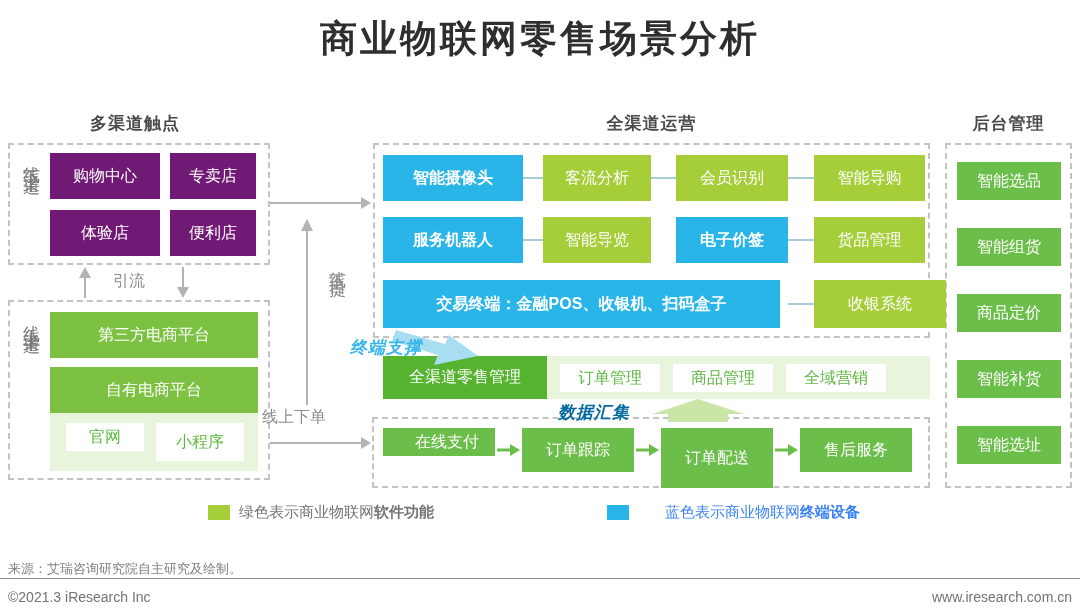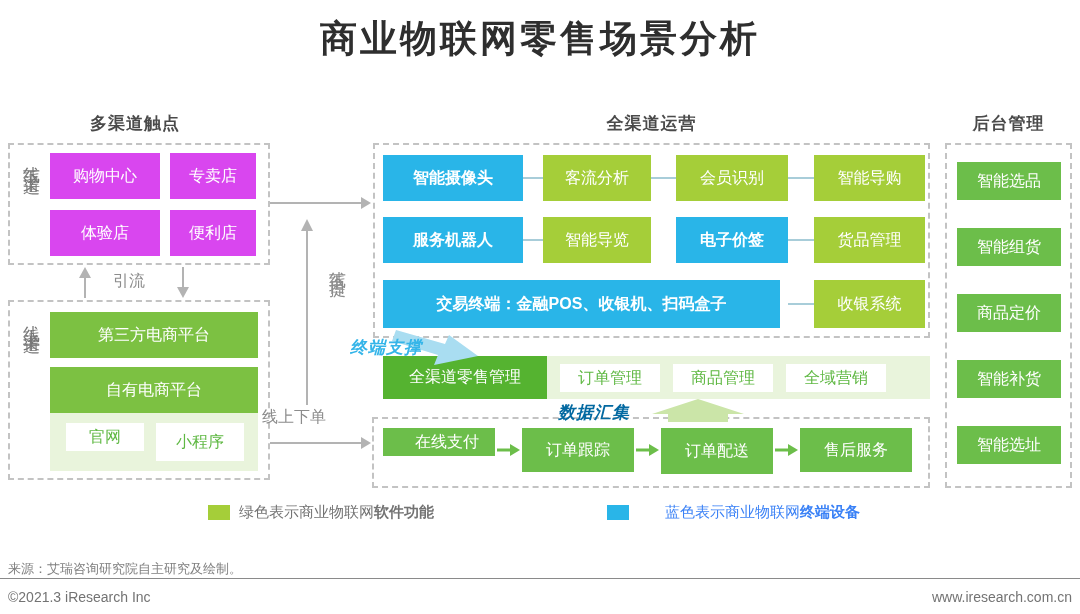--- a/index.html
+++ b/index.html
@@ -3,21 +3,21 @@
 <meta charset="utf-8">
 <style>
   html,body{margin:0;padding:0;background:#ffffff;}
   body{font-family:"Liberation Sans","DejaVu Sans",sans-serif;}
   #canvas{position:relative;width:1080px;height:614px;background:#fff;overflow:hidden;}
   .abs{position:absolute;}
   .title{left:0;top:14px;width:1080px;text-align:center;font-size:37px;font-weight:bold;color:#2e2e2e;letter-spacing:3px;z-index:3;}
   .sec-header{font-size:17px;font-weight:bold;color:#4a4a4a;z-index:3;letter-spacing:1px;}
   .dashed{border:2px dashed #c3c3c3;z-index:1;box-sizing:border-box;background:#fff;}
   .box{display:flex;align-items:center;justify-content:center;color:#fff;font-size:16px;z-index:2;box-sizing:border-box;text-align:center;}
-  .gray{background:#d946ef;}
+  .gray{background:#701a75;}
   .blue{background:#29b5e8;font-weight:bold;}
   .ygreen{background:#a5ce39;}
   .mgreen{background:#7cc142;}
   .green{background:#6cbe4a;}
   .dkgreen{background:#55b330;}
   .strip{background:#e9f4dc;z-index:2;}
   .whitebox{background:#ffffff;color:#5fb843;z-index:3;}
   .side-label{writing-mode:vertical-rl;text-orientation:upright;font-size:17px;color:#777;letter-spacing:4px;z-index:2;}
   .conn-label{font-size:16px;color:#8c8c8c;z-index:5;}
   .vert-label{writing-mode:vertical-rl;text-orientation:upright;font-size:17px;color:#8c8c8c;letter-spacing:3px;z-index:5;}
@@ -70,36 +70,36 @@
   <div class="abs box ygreen" style="left:543px;top:155px;width:108px;height:46px;">客流分析</div>
   <div class="abs box ygreen" style="left:676px;top:155px;width:112px;height:46px;">会员识别</div>
   <div class="abs box ygreen" style="left:814px;top:155px;width:111px;height:46px;">智能导购</div>
 
   <div class="abs box blue" style="left:383px;top:217px;width:140px;height:46px;">服务机器人</div>
   <div class="abs box ygreen" style="left:543px;top:217px;width:108px;height:46px;">智能导览</div>
   <div class="abs box blue" style="left:676px;top:217px;width:112px;height:46px;">电子价签</div>
   <div class="abs box ygreen" style="left:814px;top:217px;width:111px;height:46px;">货品管理</div>
 
   <div class="abs box blue" style="left:383px;top:280px;width:397px;height:48px;">交易终端：金融POS、收银机、扫码盒子</div>
-  <div class="abs box ygreen" style="left:814px;top:280px;width:111px;height:48px;">收银系统</div>
+  <div class="abs box ygreen" style="left:814px;top:280px;width:132px;height:48px;">收银系统</div>
 
   <div class="abs flow-tag tag-blue" style="left:350px;top:336px;">终端支撑</div>
 
   <div class="abs strip" style="left:537px;top:356px;width:393px;height:43px;"></div>
   <div class="abs box dkgreen" style="left:383px;top:356px;width:164px;height:43px;">全渠道零售管理</div>
   <div class="abs box whitebox" style="left:560px;top:364px;width:100px;height:28px;">订单管理</div>
   <div class="abs box whitebox" style="left:673px;top:364px;width:100px;height:28px;">商品管理</div>
   <div class="abs box whitebox" style="left:786px;top:364px;width:100px;height:28px;">全域营销</div>
 
   <div class="abs flow-tag tag-green" style="left:558px;top:401px;">数据汇集</div>
 
   <div class="abs dashed" style="left:372px;top:417px;width:558px;height:71px;"></div>
   <div class="abs box green" style="left:383px;top:428px;width:112px;height:28px;padding-left:16px;">在线支付</div>
   <div class="abs box green" style="left:522px;top:428px;width:112px;height:44px;">订单跟踪</div>
-  <div class="abs box green" style="left:661px;top:428px;width:112px;height:46px;">订单配送</div>
+  <div class="abs box green" style="left:661px;top:428px;width:112px;height:60px;">订单配送</div>
   <div class="abs box green" style="left:800px;top:428px;width:112px;height:44px;">售后服务</div>
 
   <div class="abs dashed" style="left:945px;top:143px;width:127px;height:345px;"></div>
   <div class="abs box green" style="left:957px;top:162px;width:104px;height:38px;">智能选品</div>
   <div class="abs box green" style="left:957px;top:228px;width:104px;height:38px;">智能组货</div>
   <div class="abs box green" style="left:957px;top:294px;width:104px;height:38px;">商品定价</div>
   <div class="abs box green" style="left:957px;top:360px;width:104px;height:38px;">智能补货</div>
   <div class="abs box green" style="left:957px;top:426px;width:104px;height:38px;">智能选址</div>
 
   <svg id="conn-layer" class="abs" width="1080" height="614">

